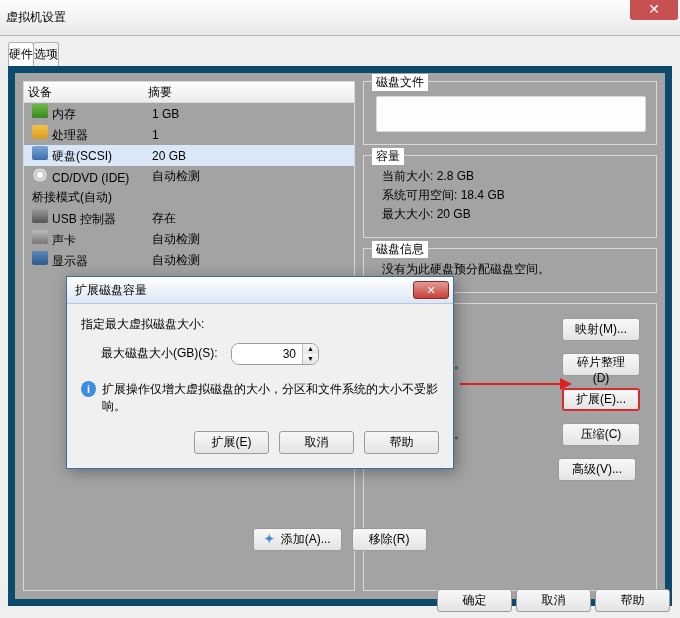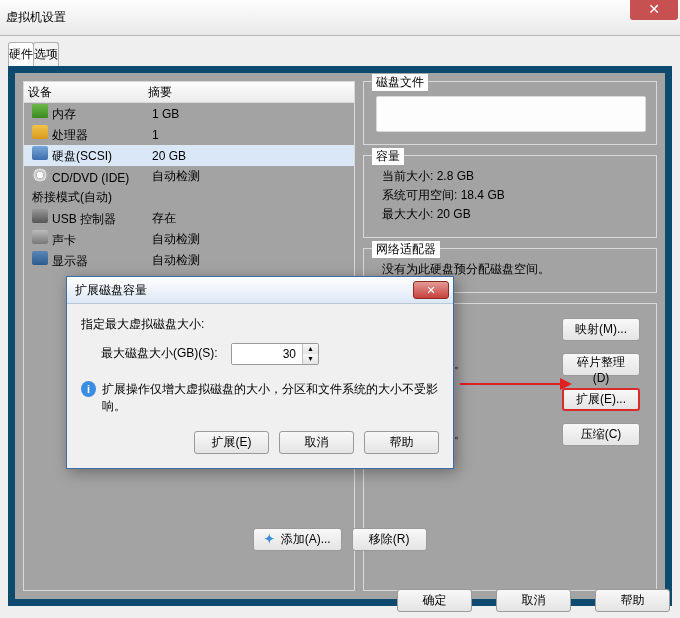--- a/index.html
+++ b/index.html
@@ -127,21 +127,21 @@
     gap: 10px;
   }
   .advanced-row {
     display: flex; justify-content: flex-end; padding-right: 10px;
   }
   .footer {
     position: absolute;
     bottom: 6px;
     right: 10px;
     display: flex;
-    gap: 24px;
+    gap: 4px;
   }
   
   .arrow {
     position: absolute;
     left: 460px; top: 383px;
     width: 110px; height: 2px;
     background: #e02020;
   }
   .arrow::after {
     content: "";
@@ -174,21 +174,21 @@
     border-radius: 3px;
     color: #fff;
     display: flex; align-items: center; justify-content: center;
     font-size: 11px;
   }
   .modal-body { padding: 12px 14px 6px 14px; }
   .spin {
     display: inline-flex;
     border: 1px solid #9a9a9a;
     height: 22px;
-    border-radius: 2px;
+    border-radius: 8px;
     overflow: hidden;
     background: #fff;
     vertical-align: middle;
   }
   .spin input {
     width: 70px; border: none; text-align: right;
     padding-right: 6px; font-family: inherit; font-size: 12px;
   }
   .spin .spinbtns {
     width: 16px; display: flex; flex-direction: column;
@@ -286,21 +286,21 @@
       </div>
 
       <div class="groupbox">
         <span class="gtitle">容量</span>
         <div class="cap-row"><span>当前大小:</span> <span>2.8 GB</span></div>
         <div class="cap-row"><span>系统可用空间:</span> <span>18.4 GB</span></div>
         <div class="cap-row"><span>最大大小:</span> <span>20 GB</span></div>
       </div>
 
       <div class="groupbox">
-        <span class="gtitle">网络适配器</span>
+        <span class="gtitle">磁盘信息</span>
         <div class="disk-info-line">没有为此硬盘预分配磁盘空间。</div>
       </div>
 
       <div class="groupbox" style="flex:1">
         <span class="gtitle">磁盘实用工具</span>
 
         <div class="util-row">
           <span class="util-label">射到本地卷。</span>
           <button class="btn" style="width:78px">映射(M)...</button>
         </div>
@@ -310,20 +310,23 @@
         </div>
         <div class="util-row">
           <span class="util-label"></span>
           <button class="btn highlight" style="width:78px">扩展(E)...</button>
         </div>
         <div class="util-row">
           <span class="util-label">未使用的空间。</span>
           <button class="btn" style="width:78px">压缩(C)</button>
         </div>
 
+        <div class="advanced-row">
+          <button class="btn" style="width:78px">高级(V)...</button>
+        </div>
       </div>
     </div>
   </div>
 
   <div class="bottom-buttons">
     <button class="btn">
       <span style="color:#3b8de3;font-weight:bold;margin-right:3px">✦</span>
       <span>添加(A)...</span>
     </button>
     <button class="btn">移除(R)</button>

